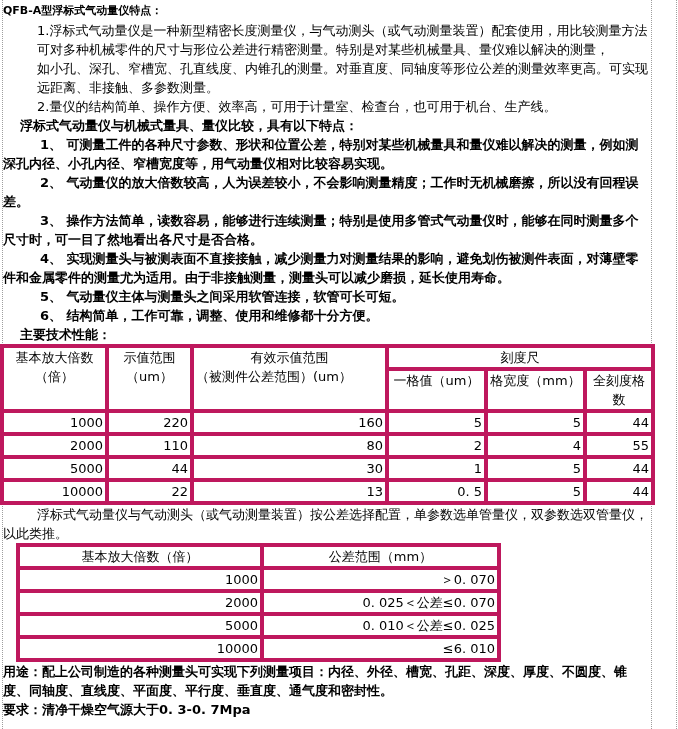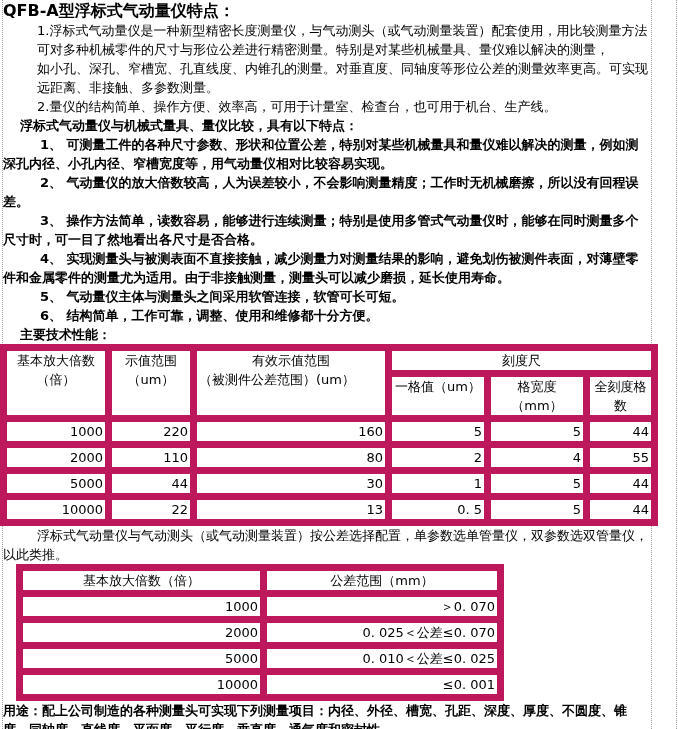--- a/index.html
+++ b/index.html
@@ -29,29 +29,29 @@
   }
   p { margin: 0; }
 
   .clip-title {
     height: 9px; overflow: hidden; text-align: center;
   }
   .clip-title span {
     display: inline-block; margin-top: -16px;
     font-weight: bold; font-size: 20px; line-height: 24px;
   }
-  .heading { font-weight: bold; font-size: 16px; line-height: 21px; }
+  .heading { font-weight: bold; font-size: 11px; line-height: 21px; }
 
   .intro { margin-left: 34px; }
   .lead  { font-weight: bold; margin-left: 17px; }
   .feat  { font-weight: bold; text-indent: 37px; }
   .perf-label { font-weight: bold; margin-left: 17px; }
 
   table { border-collapse: collapse; table-layout: fixed; }
-  th, td { border: 7px solid #be185d; padding: 0 2px; overflow: hidden; }
+  th, td { border: 4px solid #be185d; padding: 0 2px; overflow: hidden; }
   th { font-weight: normal; text-align: center; vertical-align: top; }
   td { text-align: right; height: 18px; }
 
   .t1 { width: 651px; margin-left: -3px; font-size: 13px; }
   .t1 col:nth-child(1) { width: 105px; }
   .t1 col:nth-child(2) { width: 85px; }
   .t1 col:nth-child(3) { width: 195px; }
   .t1 col:nth-child(4) { width: 99px; }
   .t1 col:nth-child(5) { width: 99px; }
   .t1 col:nth-child(6) { width: 68px; }
@@ -179,21 +179,21 @@
     <tr>
       <td>2000</td>
       <td>0. 025＜公差≤0. 070</td>
     </tr>
     <tr>
       <td>5000</td>
       <td>0. 010＜公差≤0. 025</td>
     </tr>
     <tr>
       <td>10000</td>
-      <td>≤0. 001</td>
+      <td>≤6. 010</td>
     </tr>
   </tbody>
     </table>
 
   <p class="usage">用途：配上公司制造的各种测量头可实现下列测量项目：内径、外径、槽宽、孔距、深度、厚度、不圆度、锥度、同轴度、直线度、平面度、平行度、垂直度、通气度和密封性。</p>
   <p class="req">要求：清净干燥空气源大于0. 3-0. 7Mpa</p>
 
 </div>
 
 </body></html>

